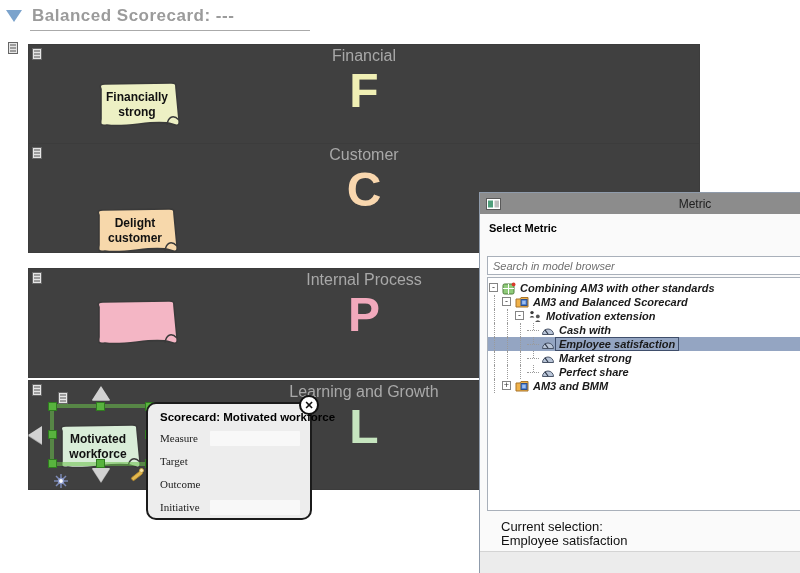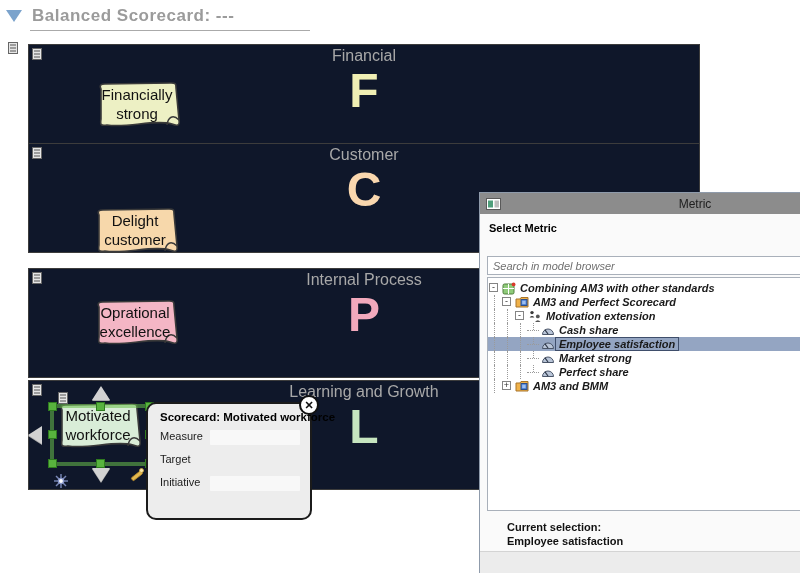--- a/index.html
+++ b/index.html
@@ -9,34 +9,34 @@
   
   .diag-header{position:absolute;left:0;top:4px;width:330px;}
   .tri{position:absolute;left:6px;top:6px;width:0;height:0;
        border-left:8px solid transparent;border-right:8px solid transparent;
        border-top:12px solid #7ba3cc;}
   .diag-title{position:absolute;left:32px;top:2px;font-size:17px;font-weight:bold;color:#9b9b9b;
               letter-spacing:.5px;white-space:nowrap;}
   .diag-underline{position:absolute;left:30px;top:26px;width:280px;height:0;border-top:1px solid #aaa;}
 
   
-  .band{position:absolute;left:28px;width:672px;height:110px;background:#0f172a;
+  .band{position:absolute;left:28px;width:672px;height:110px;background:#404040;
         border:1.5px solid #3c3c3c;box-sizing:border-box;}
   .band-label{position:absolute;left:0;right:0;top:2px;text-align:center;
               font-size:16px;color:#a8a8a8;}
   .band-letter{position:absolute;left:0;right:0;top:22px;text-align:center;
                font-size:48px;font-weight:bold;line-height:1;}
   .mini-doc{position:absolute;width:10px;height:12px;}
 
   
   .note{position:absolute;width:88px;height:50px;}
   .note svg{position:absolute;left:0;top:0;}
   .note-text{position:absolute;left:4px;right:8px;top:6px;bottom:8px;display:flex;
              align-items:center;justify-content:center;text-align:center;
-             font-size:15px;font-weight:normal;color:#111;line-height:1.25;}
+             font-size:12px;font-weight:bold;color:#111;line-height:1.25;}
 
   
   .sel-frame{position:absolute;left:50px;top:404px;width:102px;height:62px;
              border:4px solid rgba(106,191,75,.55);box-sizing:border-box;}
   .handle{position:absolute;width:9px;height:9px;background:#58b33e;border:1px solid #2f7c1f;box-sizing:border-box;}
   .h-nw{left:-6px;top:-6px}.h-n{left:calc(50% - 5px);top:-6px}.h-ne{right:-6px;top:-6px}
   .h-w{left:-6px;top:calc(50% - 5px)}.h-e{right:-6px;top:calc(50% - 5px)}
   .h-sw{left:-6px;bottom:-6px}.h-s{left:calc(50% - 5px);bottom:-6px}.h-se{right:-6px;bottom:-6px}
   .arrow{position:absolute;width:0;height:0;filter:drop-shadow(0 1px 0 #aaa);}
   .arrow-up{left:92px;top:386px;border-left:9px solid transparent;border-right:9px solid transparent;
@@ -44,21 +44,21 @@
   .arrow-down{left:92px;top:468px;border-left:9px solid transparent;border-right:9px solid transparent;
               border-top:14px solid #d2d2d2;}
   .arrow-left{left:28px;top:426px;border-top:9px solid transparent;border-bottom:9px solid transparent;
               border-right:14px solid #d2d2d2;}
   .sel-icon{position:absolute;}
 
   
   .tooltip{position:absolute;left:146px;top:402px;width:166px;height:118px;background:#ededed;
            border:2px solid #1b1b1b;border-radius:10px;box-sizing:border-box;padding:7px 10px 6px 12px;}
   .tt-title{font-size:11.5px;font-weight:bold;color:#000;margin-bottom:7px;white-space:nowrap;}
-  .tt-row{display:flex;align-items:flex-start;height:16px;margin-bottom:7px;}
+  .tt-row{display:flex;align-items:center;height:16px;margin-bottom:7px;font-family:Liberation Serif, serif;}
   .tt-label{width:50px;font-size:11px;color:#1c1c1c;}
   .tt-field{flex:1;height:15px;background:#f8f8f8;border-radius:1px;}
   .tt-field.ghost{background:transparent;}
   .tt-close{position:absolute;left:151px;top:-9px;width:20px;height:20px;border-radius:50%;
             background:#fff;border:2px solid #111;box-sizing:border-box;display:flex;
             align-items:center;justify-content:center;font-size:11px;font-weight:bold;color:#111;
             line-height:1;cursor:pointer;}
 
   
   .dialog{position:absolute;left:479px;top:192px;width:432px;height:402px;background:#fafafa;
@@ -80,21 +80,21 @@
   .cs::before{content:"";position:absolute;left:0;right:1px;top:50%;border-top:1px dotted #9a9a9a;}
   .cs.cv::after{content:"";position:absolute;left:6px;top:0;height:50%;border-left:1px dotted #9a9a9a;}
   .expander{position:absolute;left:1px;top:2px;width:9px;height:9px;border:1px solid #848484;
             background:#fff;box-sizing:border-box;font-size:9px;line-height:6px;text-align:center;
             color:#333;font-weight:normal;}
   .tree-row .ci{display:flex;align-items:center;justify-content:center;flex:0 0 16px;width:16px;}
   .tree-label{padding:0 3px;font-style:italic;}
   .tree-row.italic .tree-label{font-style:italic;}
   .tree-row.selected{background:#94a5c2;}
   .tree-row.selected .tree-label{outline:1px solid #3f4e6b;background:#94a5c2;}
-  .cur-sel{position:absolute;left:27px;top:327px;font-size:11px;font-weight:bold;color:#111;line-height:14px;}
+  .cur-sel{position:absolute;left:21px;top:327px;font-size:13px;font-weight:normal;color:#111;line-height:14px;}
   .dlg-bottom{position:absolute;left:0;right:0;top:358px;bottom:0;background:#ececec;border-top:1px solid #d4d4d4;}
 </style>
 </head>
 <body>
 
 <div id="canvas">
 
   <div class="diag-header">
     <div class="tri"></div>
     <div class="diag-title">Balanced Scorecard: ---</div>
@@ -166,35 +166,34 @@
       <path d="M84 39 C78 33 73 36 72 44" fill="none" stroke="#3a3a3a" stroke-width="1.4"></path>
     </svg>
     <div class="note-text">Delight customer</div>
   </div>
 
   <div class="note" style="left:93px;top:299px">
     <svg width="88" height="50" viewBox="0 0 88 50">
       <path d="M6 8 C4 4 6 3 10 3 L76 2 C81 2 81 3 81 7 L84 39 C85 45 82 45 77 43 C60 38 34 47 12 44 C6 45 5 44 6 38 Z" fill="#f4b6c5" stroke="#3a3a3a" stroke-width="1.6"></path>
       <path d="M84 39 C78 33 73 36 72 44" fill="none" stroke="#3a3a3a" stroke-width="1.4"></path>
     </svg>
-    <div class="note-text">Oprational excellence</div>
   </div>
 
   <div class="arrow arrow-up"></div>
   <div class="arrow arrow-down"></div>
   <div class="arrow arrow-left"></div>
 
   <svg class="mini-doc" style="left:58px;top:392px" viewBox="0 0 10 12">
     <rect x="0.5" y="0.5" width="9" height="11" fill="#e6e6e6" stroke="#666"></rect>
     <line x1="2" y1="3" x2="8" y2="3" stroke="#555"></line>
       <line x1="2" y1="6" x2="8" y2="6" stroke="#555"></line>
       <line x1="2" y1="9" x2="8" y2="9" stroke="#555"></line>
   </svg>
 
-  <div class="note" style="left:56px;top:402px">
+  <div class="note" style="left:56px;top:423px">
     <svg width="88" height="50" viewBox="0 0 88 50">
       <path d="M6 8 C4 4 6 3 10 3 L76 2 C81 2 81 3 81 7 L84 39 C85 45 82 45 77 43 C60 38 34 47 12 44 C6 45 5 44 6 38 Z" fill="#d9edd8" stroke="#3a3a3a" stroke-width="1.6"></path>
       <path d="M84 39 C78 33 73 36 72 44" fill="none" stroke="#3a3a3a" stroke-width="1.4"></path>
     </svg>
     <div class="note-text">Motivated workforce</div>
   </div>
 
   <div class="sel-frame">
     <div class="handle h-nw"></div>
     <div class="handle h-n"></div>
@@ -226,20 +225,24 @@
     <div class="tt-title">Scorecard: Motivated workforce</div>
     <div class="tt-row">
       <div class="tt-label">Measure</div>
       <div class="tt-field"></div>
     </div>
     <div class="tt-row">
       <div class="tt-label">Target</div>
       <div class="tt-field ghost"></div>
     </div>
     <div class="tt-row">
+      <div class="tt-label">Outcome</div>
+      <div class="tt-field ghost"></div>
+    </div>
+    <div class="tt-row">
       <div class="tt-label">Initiative</div>
       <div class="tt-field"></div>
     </div>
   </div>
 
   <div class="dialog">
     <div class="dlg-titlebar" style="background: rgb(140, 140, 140);">
       <svg width="15" height="12" viewBox="0 0 15 12">
         <rect x="0.5" y="0.5" width="14" height="11" fill="#fff" stroke="#5a5a5a"></rect>
         <rect x="2" y="2.5" width="5" height="7" fill="#4f9e7a"></rect>
@@ -274,21 +277,21 @@
         <span class="cell ce">
             <span class="expander">-</span>
           </span>
         <span class="ci">
             <svg width="14" height="12" viewBox="0 0 14 12">
           <path d="M1 3 L5 3 L6 1.5 L13 1.5 L13 11 L1 11 Z" fill="#f0b24a" stroke="#a8742a"></path>
           <rect x="6" y="3.5" width="6" height="6" fill="#4a7fd4" stroke="#2d4f8a"></rect>
           <rect x="7.2" y="4.7" width="3.4" height="3.4" fill="#9dbef0"></rect>
         </svg>
           </span>
-        <span class="tree-label">AM3 and Perfect Scorecard</span>
+        <span class="tree-label">AM3 and Balanced Scorecard</span>
       </div>
 
       <div class="tree-row italic">
         <span class="cell cg"></span>
           <span class="cell cg"></span>
         <span class="cell ce">
             <span class="expander">-</span>
           </span>
         <span class="ci">
             <svg width="14" height="13" viewBox="0 0 14 13">
@@ -305,21 +308,21 @@
         <span class="cell cg"></span>
           <span class="cell cg"></span>
           <span class="cell cg"></span>
         <span class="cell cs cv"></span>
         <span class="ci">
             <svg width="14" height="11" viewBox="0 0 14 11">
           <path d="M1.5 9.5 A5.5 5.5 0 0 1 12.5 9.5 Z" fill="#b9c5d8" stroke="#4a5568"></path>
           <line x1="7" y1="9" x2="3.8" y2="4.6" stroke="#2d3748" stroke-width="1.2"></line>
         </svg>
           </span>
-        <span class="tree-label">Cash share</span>
+        <span class="tree-label">Cash with</span>
       </div>
 
       <div class="tree-row selected" style="background: rgb(148, 165, 194);">
         <span class="cell cg"></span>
           <span class="cell cg"></span>
           <span class="cell cg"></span>
         <span class="cell cs cv"></span>
         <span class="ci">
             <svg width="14" height="11" viewBox="0 0 14 11">
           <path d="M1.5 9.5 A5.5 5.5 0 0 1 12.5 9.5 Z" fill="#b9c5d8" stroke="#4a5568"></path>

